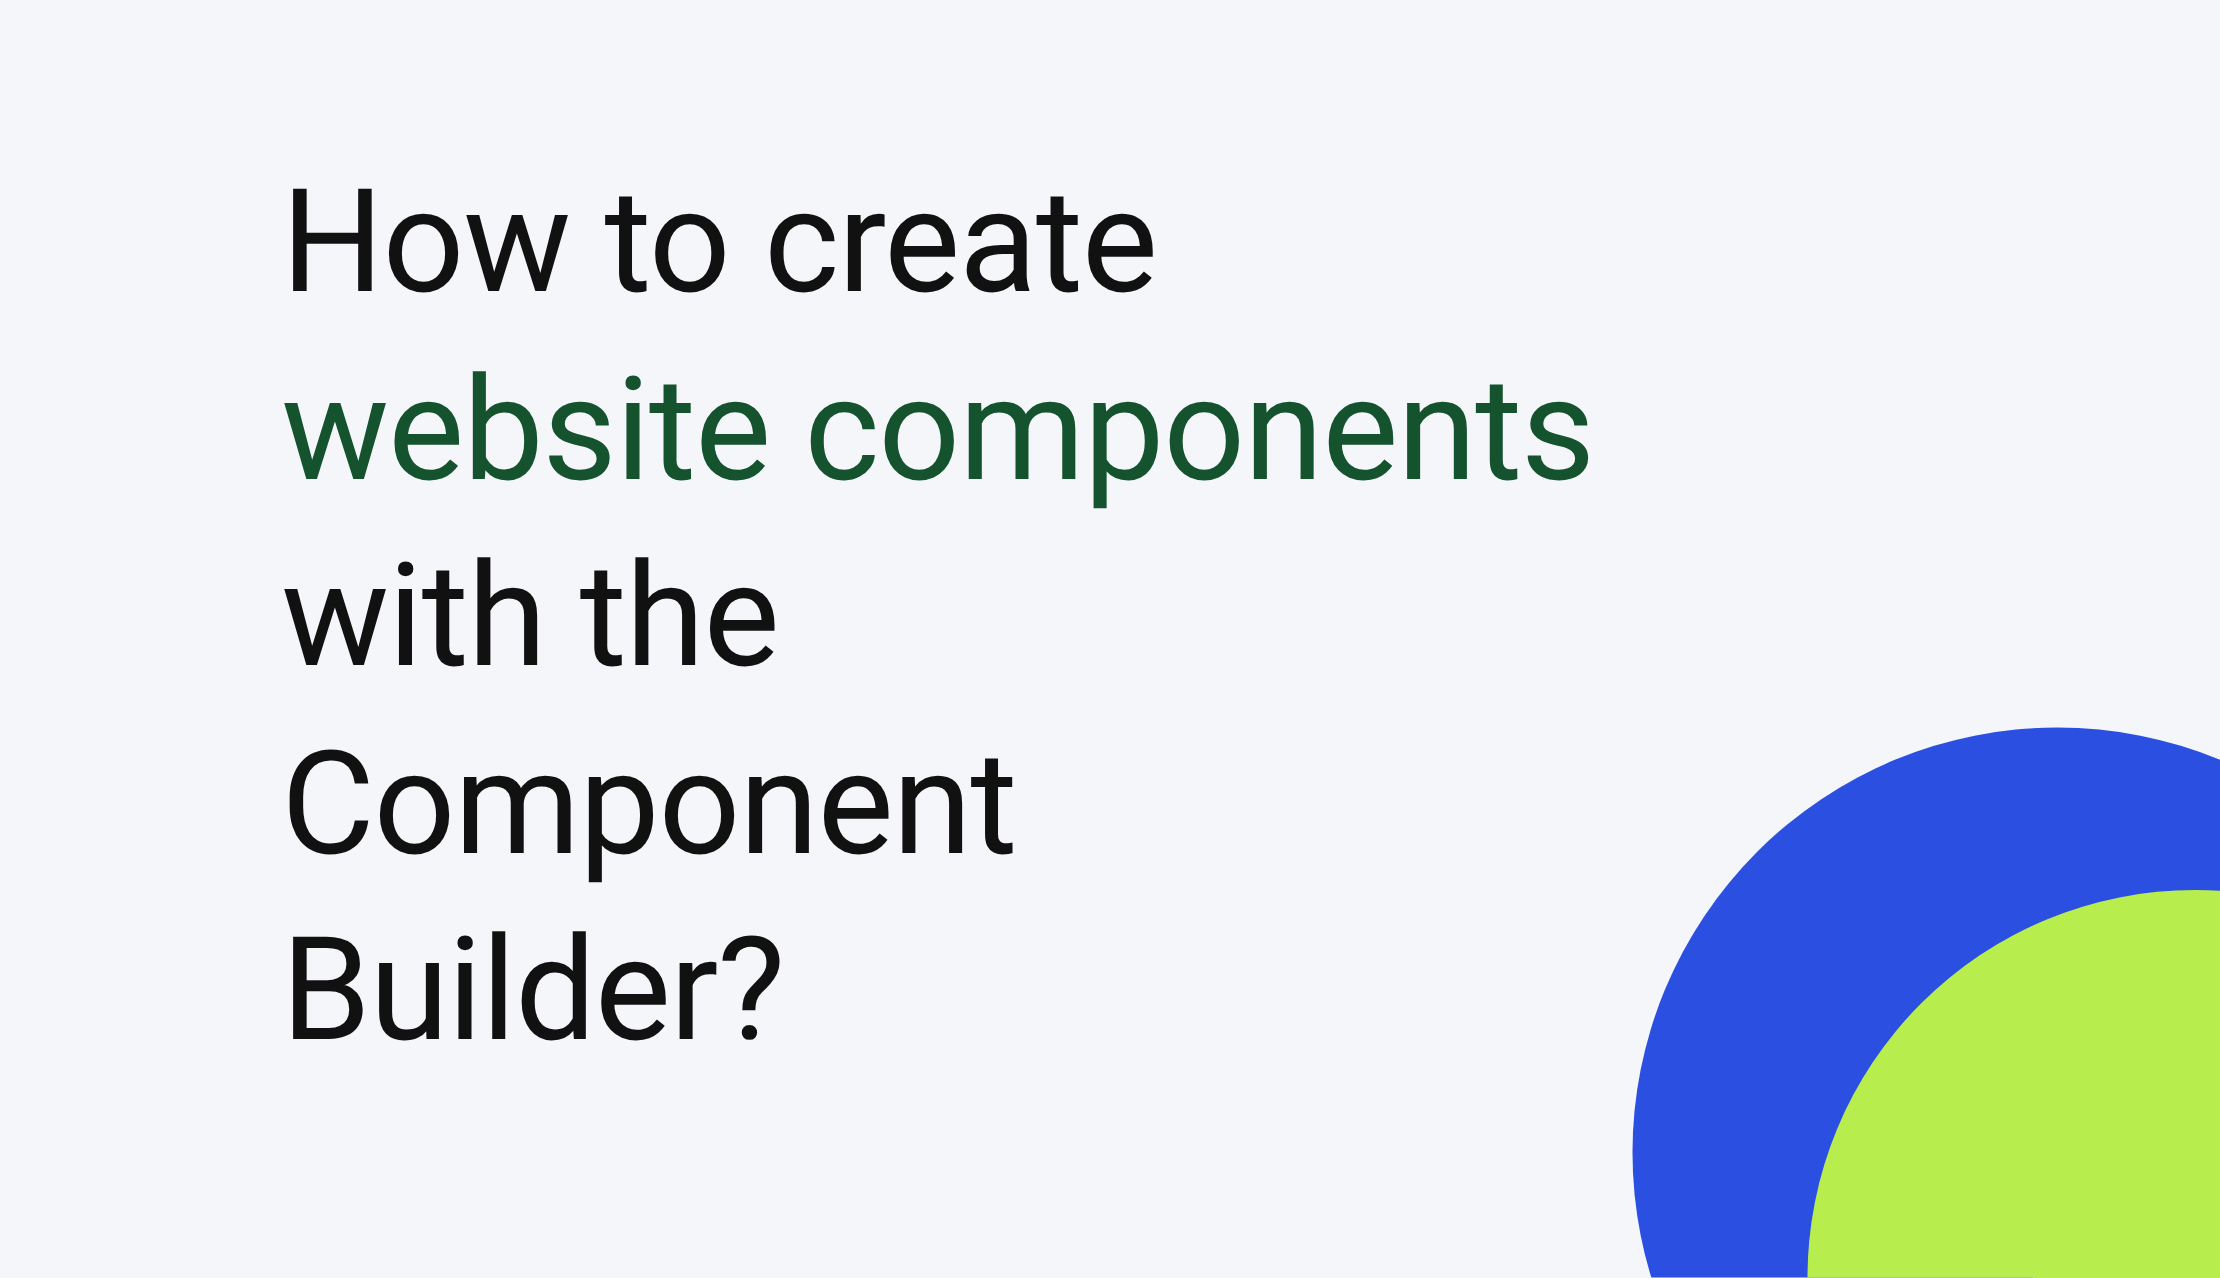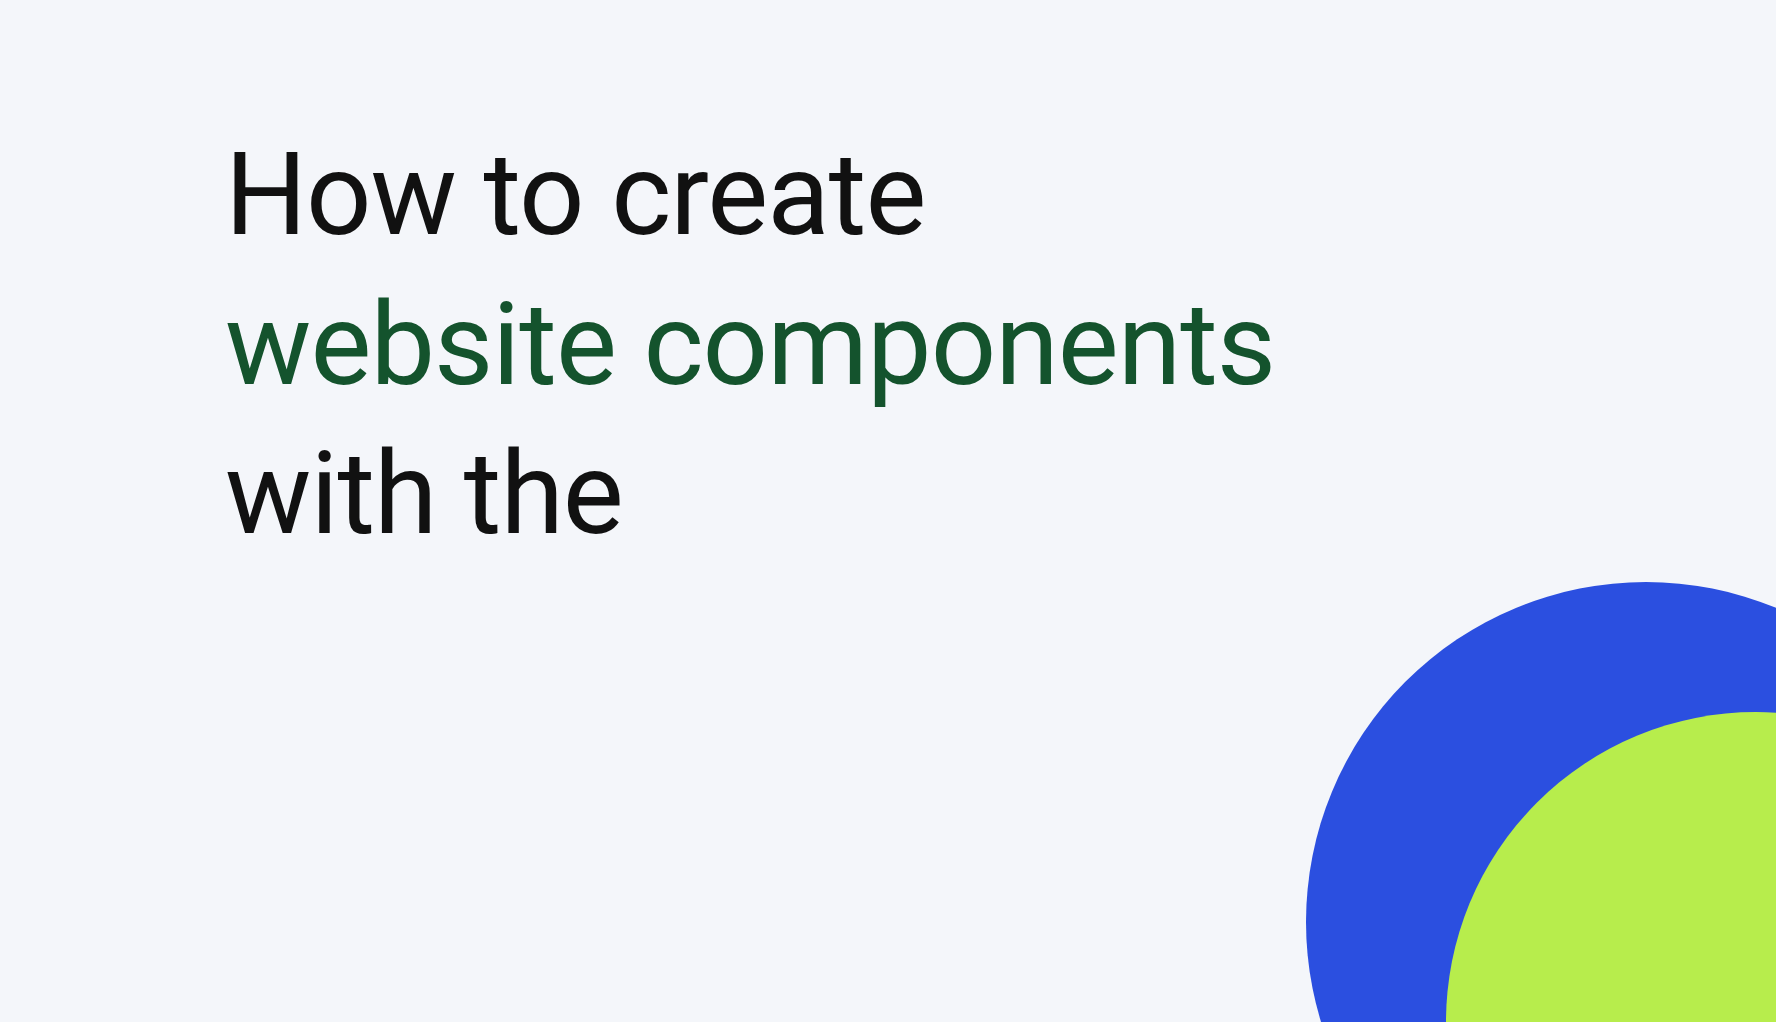--- a/index.html
+++ b/index.html
@@ -60,15 +60,16 @@
 <body>
 
 <div class="circle-blue"></div>
 <div class="circle-green"></div>
 
 <div class="heading-container">
   <h1 class="heading">
     <span>How to create</span><br>
     <span class="highlight">website components</span><br>
     <span>with the</span><br>
-    <br>
+    <span>Component</span><br>
+    <span>Builder?</span>
   </h1>
 </div>
 
 </body></html>

